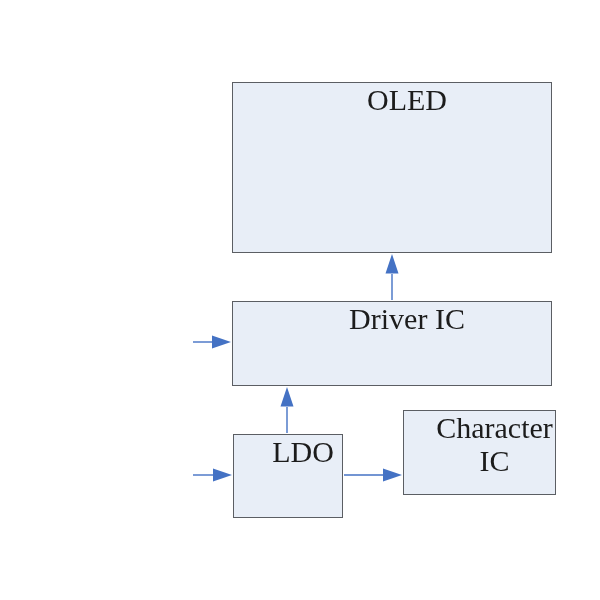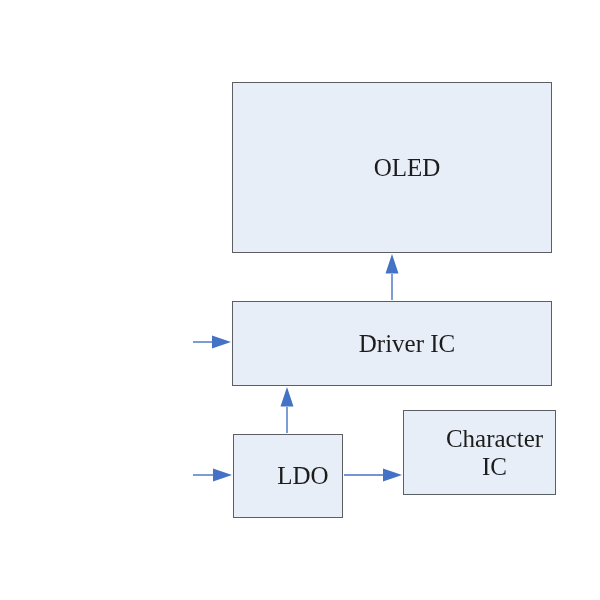--- a/index.html
+++ b/index.html
@@ -19,25 +19,25 @@
     position: relative;
     width: 600px; height: 600px;
     background: var(--background);
     overflow: hidden;
   }
   .node {
     position: absolute;
     background: var(--node-fill);
     border: 1px solid var(--node-border);
     display: flex;
-    align-items: center;
+    align-items: flex-start;
     justify-content: center;
     text-align: center;
     color: var(--text);
-    font-size: 25px;
+    font-size: 30px;
     line-height: 1.1;
     padding-left: 30px;
   }
   .node-interface    { left: 69px;  top: 85px;  width: 124px; height: 436px; }
   .node-oled         { left: 232px; top: 82px;  width: 320px; height: 171px; }
   .node-driver-ic    { left: 232px; top: 301px; width: 320px; height: 85px; }
   .node-ldo          { left: 233px; top: 434px; width: 110px; height: 84px; }
   .node-character-ic { left: 403px; top: 410px; width: 153px; height: 85px; }
   .arrows {
     position: absolute;

